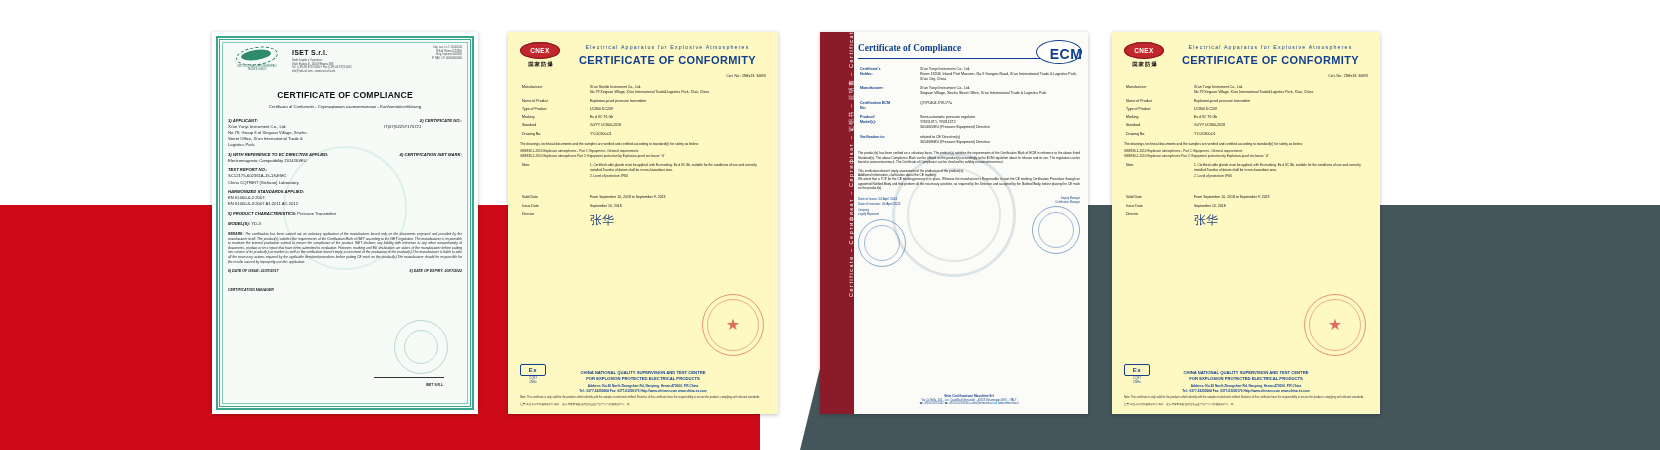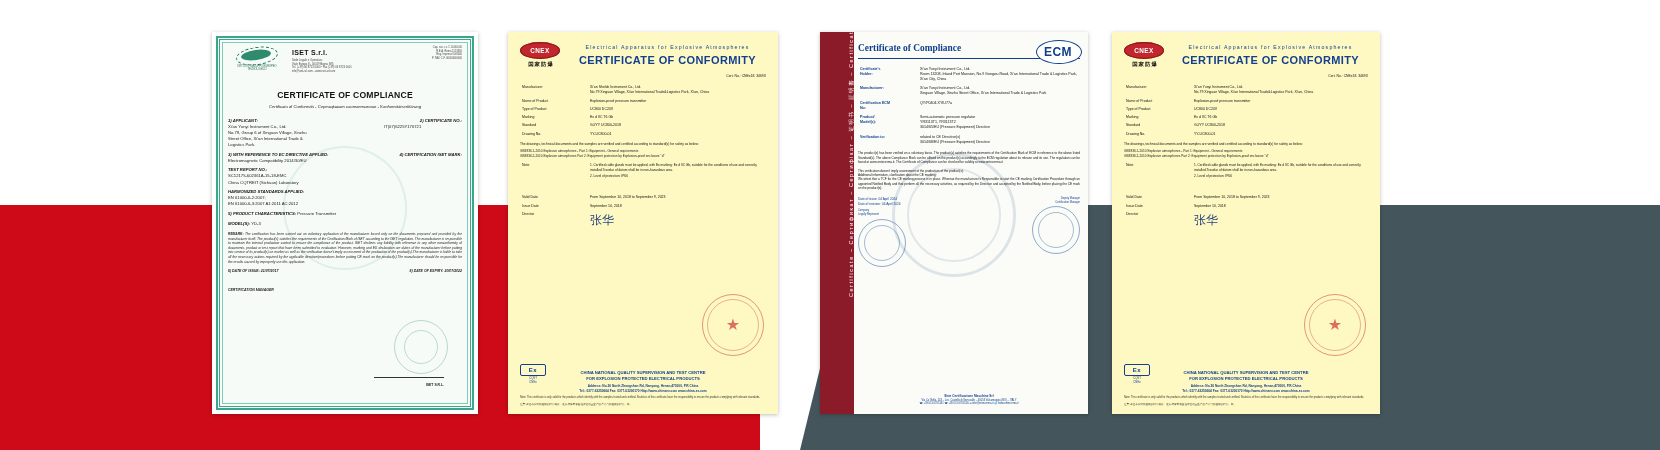--- a/index.html
+++ b/index.html
@@ -156,22 +156,22 @@
   .ecm-body{position:absolute;left:38px;right:8px;top:10px;bottom:8px;}
   .ecm-title{font-size:9.4px;font-weight:bold;color:#0f3f8c;font-family:"Liberation Serif",serif;}
   .ecm-logo{
     position:absolute;right:0;top:-2px;width:44px;height:26px;
   }
   .ecm-logo .oval{
     position:absolute;left:0;top:0;width:44px;height:22px;border-radius:50%;
     border:1.4px solid #0f3f8c;background:#fff;
   }
   .ecm-logo .txt{
-    position:absolute;left:0;top:4px;width:44px;text-align:center;
-    font-size:12px;font-weight:bold;color:#0f3f8c;letter-spacing:.5px;
+    position:absolute;left:8px;top:4px;width:44px;text-align:center;
+    font-size:14px;font-weight:bold;color:#0f3f8c;letter-spacing:.5px;
   }
   .ecm-rule{border-bottom:1px solid #0f3f8c;margin-top:2px;}
   .ecm-table{margin-top:6px;width:100%;border-collapse:collapse;}
   .ecm-table td{vertical-align:top;padding:2px 2px;font-size:3.6px;color:#0f3f8c;}
   .ecm-table td.k{width:56px;font-weight:bold;}
   .ecm-table td.v{color:#111;}
   .ecm-prod{color:#0f3f8c;}
   .ecm-para{font-size:3.1px;color:#111;line-height:1.45;margin-top:4px;text-align:justify;}
   .ecm-date{font-size:3.2px;color:#0f3f8c;}
   .ecm-footline{font-size:2.6px;color:#0f3f8c;text-align:center;line-height:1.4;}

